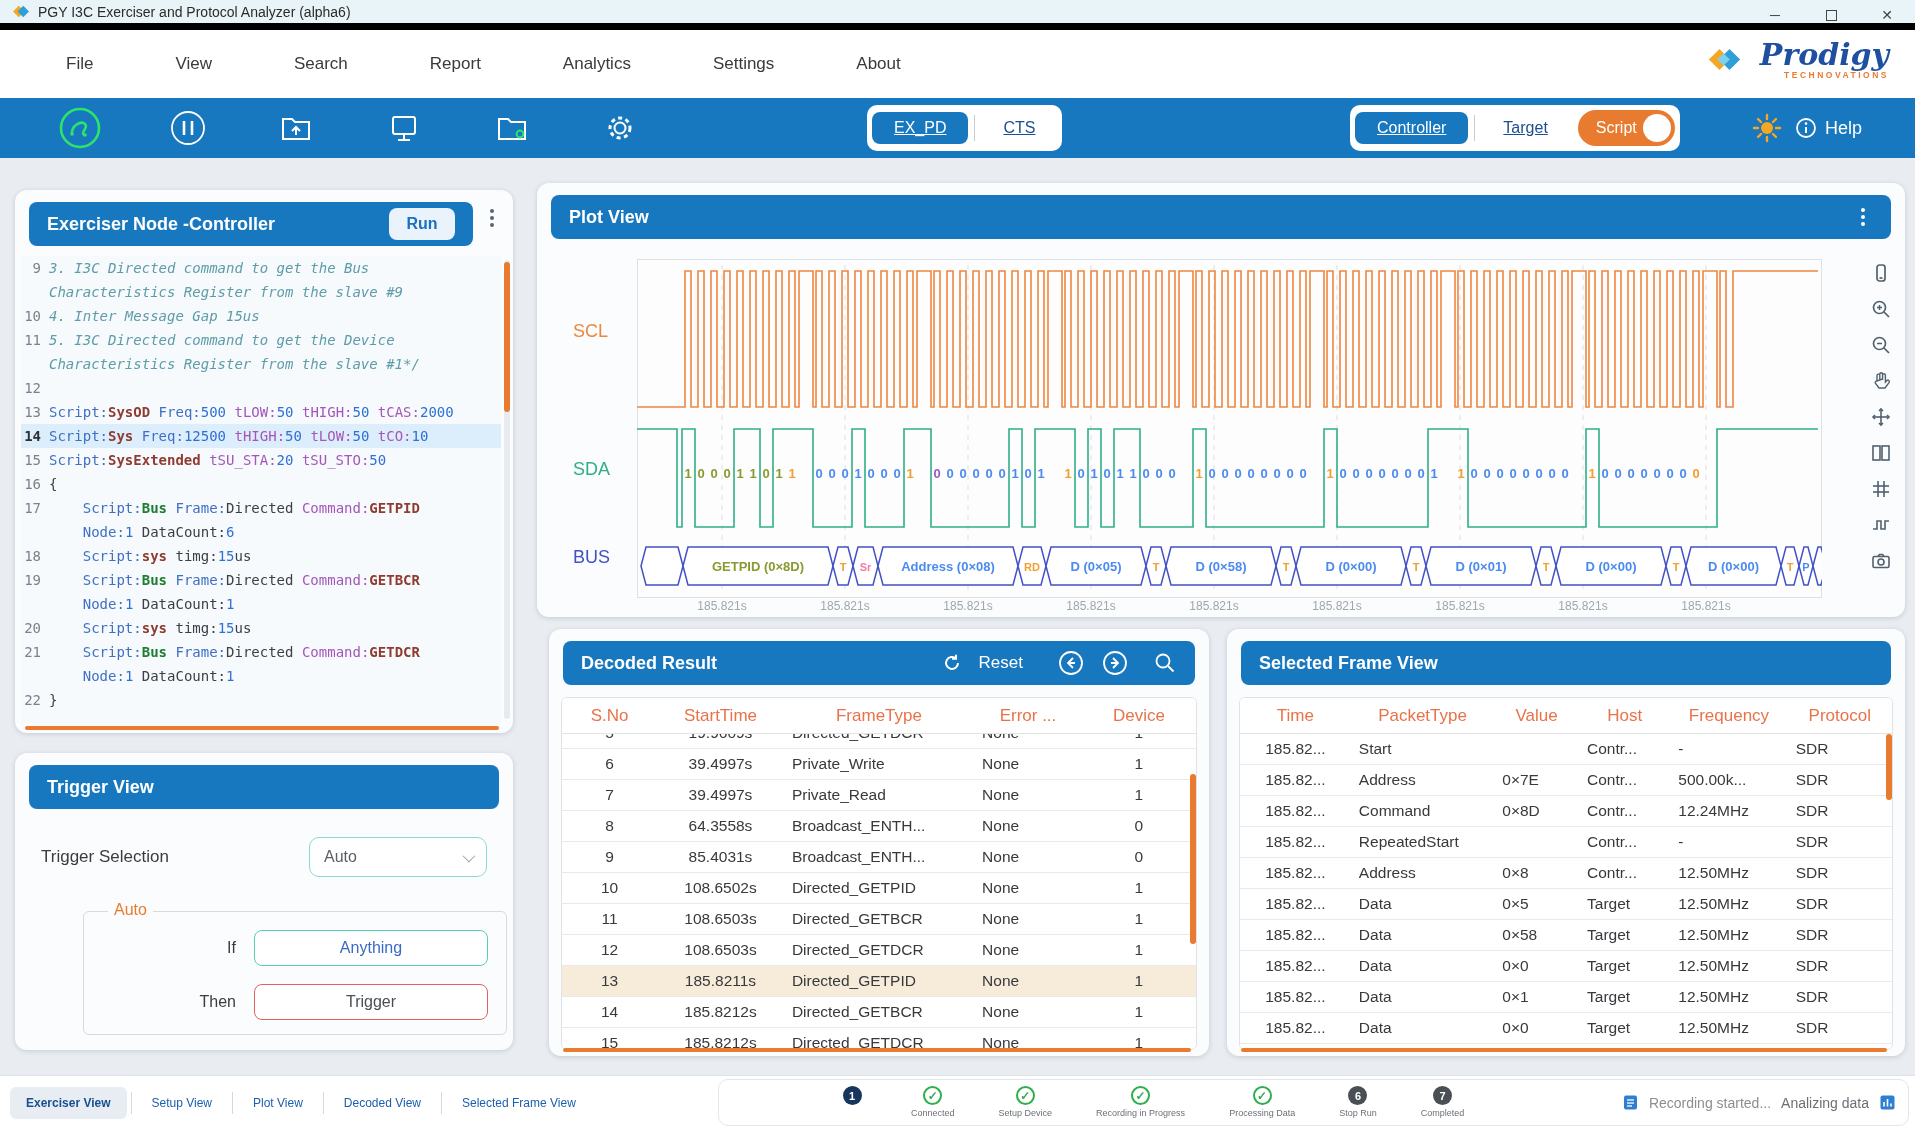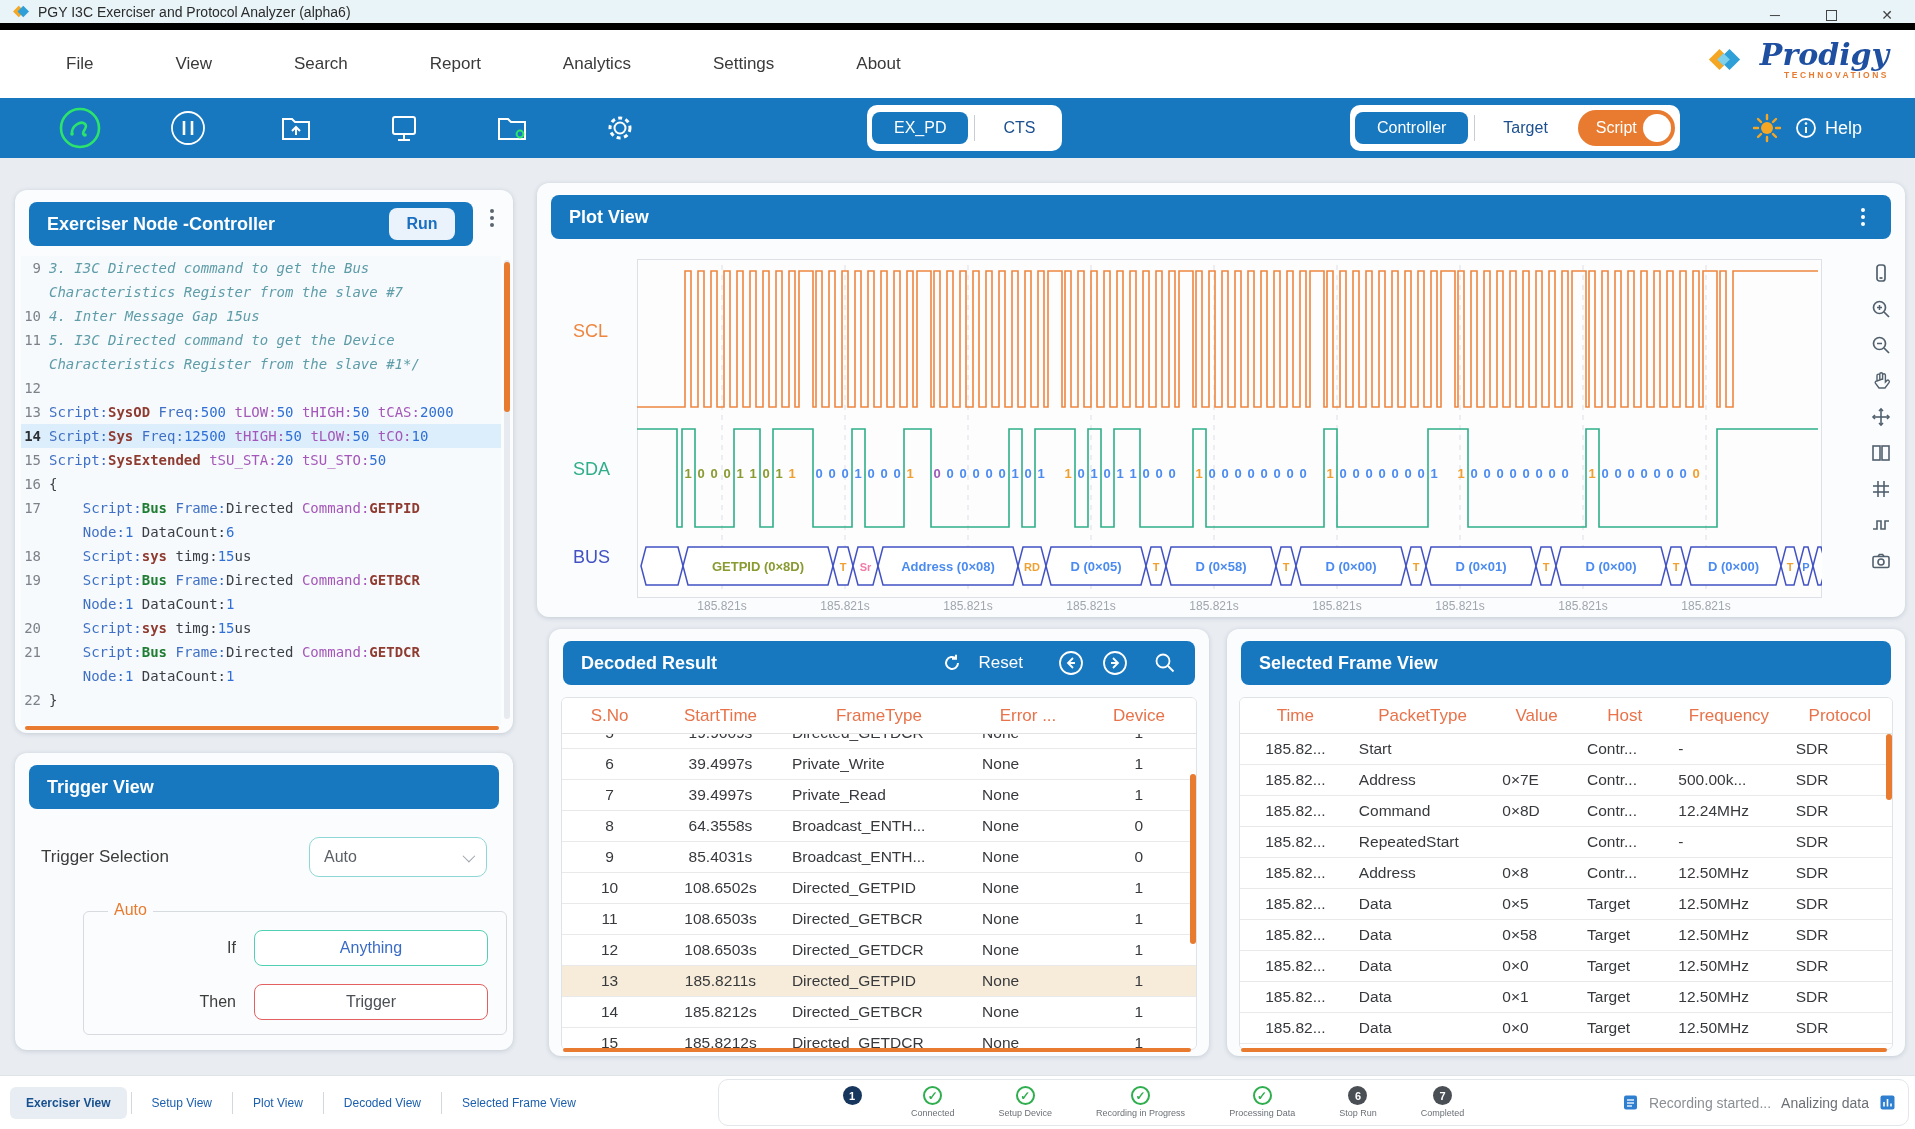--- a/index.html
+++ b/index.html
@@ -23,21 +23,21 @@
   .brand-name { font-family:"DejaVu Serif", serif; font-style:italic; font-weight:bold; font-size:30px; color:#1f4fa0; line-height:30px; }
   .brand-sub { font-size:8.5px; letter-spacing:2.5px; color:#e87b30; font-weight:bold; text-align:right; }
 
   
   .bluebar { position:absolute; left:0; top:98px; width:1915px; height:60px; background:#1878bf; display:flex; align-items:center; }
   .tool-icons { display:flex; align-items:center; gap:64px; padding-left:58px; }
   .tbtn { width:44px; height:44px; display:flex; align-items:center; justify-content:center; }
   .seg-group { position:absolute; display:flex; align-items:center; background:#ffffff; border-radius:10px; height:46px; padding:5px; }
   .seg-tabs { left:867px; }
   .seg-modes { left:1350px; }
-  .chip { border-radius:8px; font-size:16px; padding:8px 22px; height:32px; display:flex; align-items:center; color:#1b4f8f; }
+  .chip { border-radius:8px; font-size:16px; padding:8px 22px; height:32px; display:flex; align-items:center; color:#1b4f8f;text-decoration:underline; }
   .chip.active { background:#1878bf; color:#fff; }
   .seg-sep { width:1px; height:26px; background:#c9ccd2; margin:0 6px; }
   .script-pill { background:#e87b30; border-radius:20px; height:36px; display:flex; align-items:center; color:#fff; font-size:16px; padding-left:18px; padding-right:4px; margin-left:8px; }
   .script-knob { width:28px; height:28px; background:#fff; border-radius:50%; margin-left:6px; }
   .sun-wrap { position:absolute; left:1745px; }
   .help-wrap { position:absolute; left:1795px; display:flex; align-items:center; gap:8px; color:#fff; font-size:18px; }
 
   
   .card { position:absolute; background:#fbfcfd; border-radius:12px; box-shadow:0 1px 5px rgba(30,50,70,.18); }
   .phead { background:#1878bf; border-radius:8px; margin:12px 14px 0 14px; height:44px; display:flex; align-items:center; color:#fff; font-size:18px; font-weight:bold; padding:0 18px; }
@@ -251,21 +251,21 @@
       <div class="phead">
         <span>Exerciser Node -Controller</span>
         <button class="runbtn">Run</button>
       </div>
       <div class="ex-dots">
           <span class="dots"></span>
         </div>
     </div>
     <div class="code-wrap">
         <div class="code-line"><span class="gut">9</span><span class="ctext"><span class="sy-c">3. I3C Directed command to get the Bus</span></span></div>
-        <div class="code-line"><span class="gut"></span><span class="ctext"><span class="sy-c">Characteristics Register from the slave #7</span></span></div>
+        <div class="code-line"><span class="gut"></span><span class="ctext"><span class="sy-c">Characteristics Register from the slave #9</span></span></div>
         <div class="code-line"><span class="gut">10</span><span class="ctext"><span class="sy-c">4. Inter Message Gap 15us</span></span></div>
         <div class="code-line"><span class="gut">11</span><span class="ctext"><span class="sy-c">5. I3C Directed command to get the Device</span></span></div>
         <div class="code-line"><span class="gut"></span><span class="ctext"><span class="sy-c">Characteristics Register from the slave #1*/</span></span></div>
         <div class="code-line"><span class="gut">12</span><span class="ctext"></span></div>
         <div class="code-line"><span class="gut">13</span><span class="ctext"><span class="sy-b">Script:</span><span class="sy-k">SysOD</span><span class="sy-p"> </span><span class="sy-b">Freq:</span><span class="sy-n">500</span><span class="sy-p"> </span><span class="sy-a">tLOW:</span><span class="sy-n">50</span><span class="sy-p"> </span><span class="sy-a">tHIGH:</span><span class="sy-n">50</span><span class="sy-p"> </span><span class="sy-a">tCAS:</span><span class="sy-n">2000</span></span></div>
         <div class="code-line hl"><span class="gut">14</span><span class="ctext"><span class="sy-b">Script:</span><span class="sy-k">Sys</span><span class="sy-p"> </span><span class="sy-b">Freq:</span><span class="sy-n">12500</span><span class="sy-p"> </span><span class="sy-a">tHIGH:</span><span class="sy-n">50</span><span class="sy-p"> </span><span class="sy-a">tLOW:</span><span class="sy-n">50</span><span class="sy-p"> </span><span class="sy-a">tCO:</span><span class="sy-n">10</span></span></div>
         <div class="code-line"><span class="gut">15</span><span class="ctext"><span class="sy-b">Script:</span><span class="sy-k">SysExtended</span><span class="sy-p"> </span><span class="sy-a">tSU_STA:</span><span class="sy-n">20</span><span class="sy-p"> </span><span class="sy-a">tSU_STO:</span><span class="sy-n">50</span></span></div>
         <div class="code-line"><span class="gut">16</span><span class="ctext"><span class="sy-p">{</span></span></div>
         <div class="code-line"><span class="gut">17</span><span class="ctext"><span class="sy-p">    </span><span class="sy-b">Script:</span><span class="sy-g">Bus</span><span class="sy-p"> </span><span class="sy-b">Frame:</span><span class="sy-p">Directed</span><span class="sy-p"> </span><span class="sy-a">Command:</span><span class="sy-k">GETPID</span></span></div>
         <div class="code-line"><span class="gut"></span><span class="ctext"><span class="sy-p">    </span><span class="sy-b">Node:</span><span class="sy-n">1</span><span class="sy-p"> </span><span class="sy-p">DataCount:</span><span class="sy-n">6</span></span></div>

